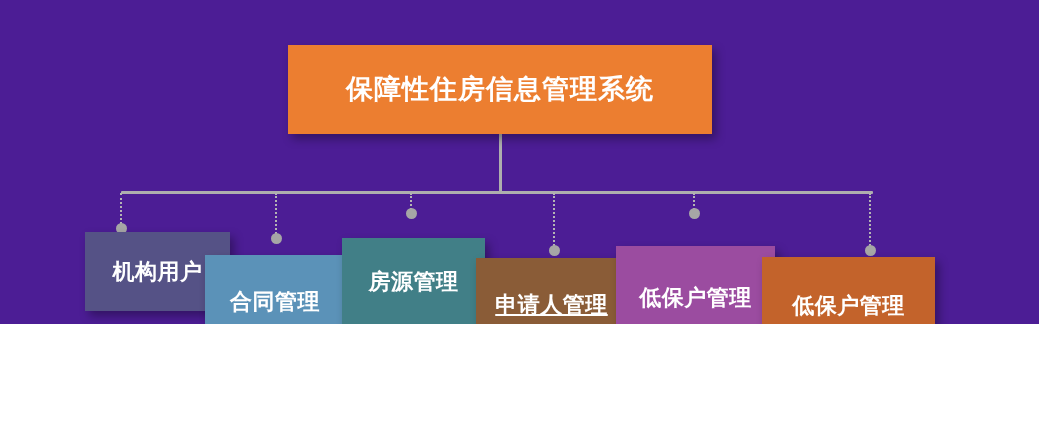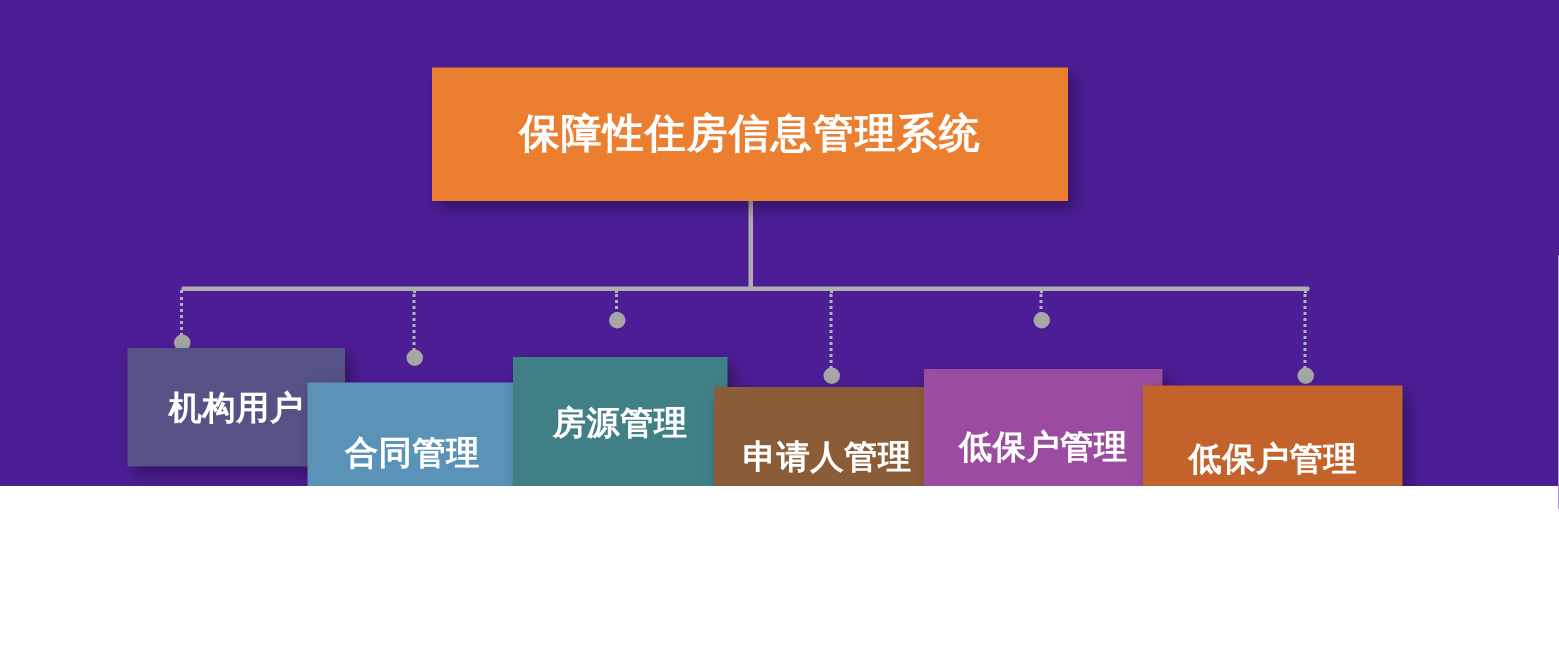--- a/index.html
+++ b/index.html
@@ -98,21 +98,21 @@
   <div id="children-layer">
       <div class="node child-node" style="left: 65px; top: 232px; width: 145px; height: 79px; background: rgb(85, 82, 134); color: rgb(255, 255, 255); z-index: 10; margin-left: 20px;">
         <span class="node-label">机构用户</span>
       </div>
       <div class="node child-node" style="left: 205px; top: 255px; width: 140px; height: 93px; background: rgb(91, 146, 184); color: rgb(255, 255, 255); z-index: 11;">
         <span class="node-label">合同管理</span>
       </div>
       <div class="node child-node" style="left: 342px; top: 222px; width: 143px; height: 88px; background: rgb(65, 127, 135); color: rgb(255, 255, 255); z-index: 12; margin-top: 16px;">
         <span class="node-label">房源管理</span>
       </div>
-      <div class="node child-node" style="left: 476px; top: 258px; width: 151px; height: 94px; background: rgb(138, 92, 55); color: rgb(255, 255, 255); z-index: 13;">
+      <div class="node child-node" style="left: 476px; top: 258px; width: 151px; height: 94px; background: rgb(138, 92, 55); color: rgb(255, 255, 255); z-index: 13; text-decoration: underline;">
         <span class="node-label">申请人管理</span>
       </div>
       <div class="node child-node" style="left: 616px; top: 214px; width: 159px; height: 104px; background: rgb(155, 76, 160); color: rgb(255, 255, 255); z-index: 14; margin-top: 32px;">
         <span class="node-label">低保户管理</span>
       </div>
       <div class="node child-node" style="left: 762px; top: 257px; width: 173px; height: 98px; background: rgb(195, 99, 43); color: rgb(255, 255, 255); z-index: 15;">
         <span class="node-label">低保户管理</span>
       </div>
     </div>
 </div>

